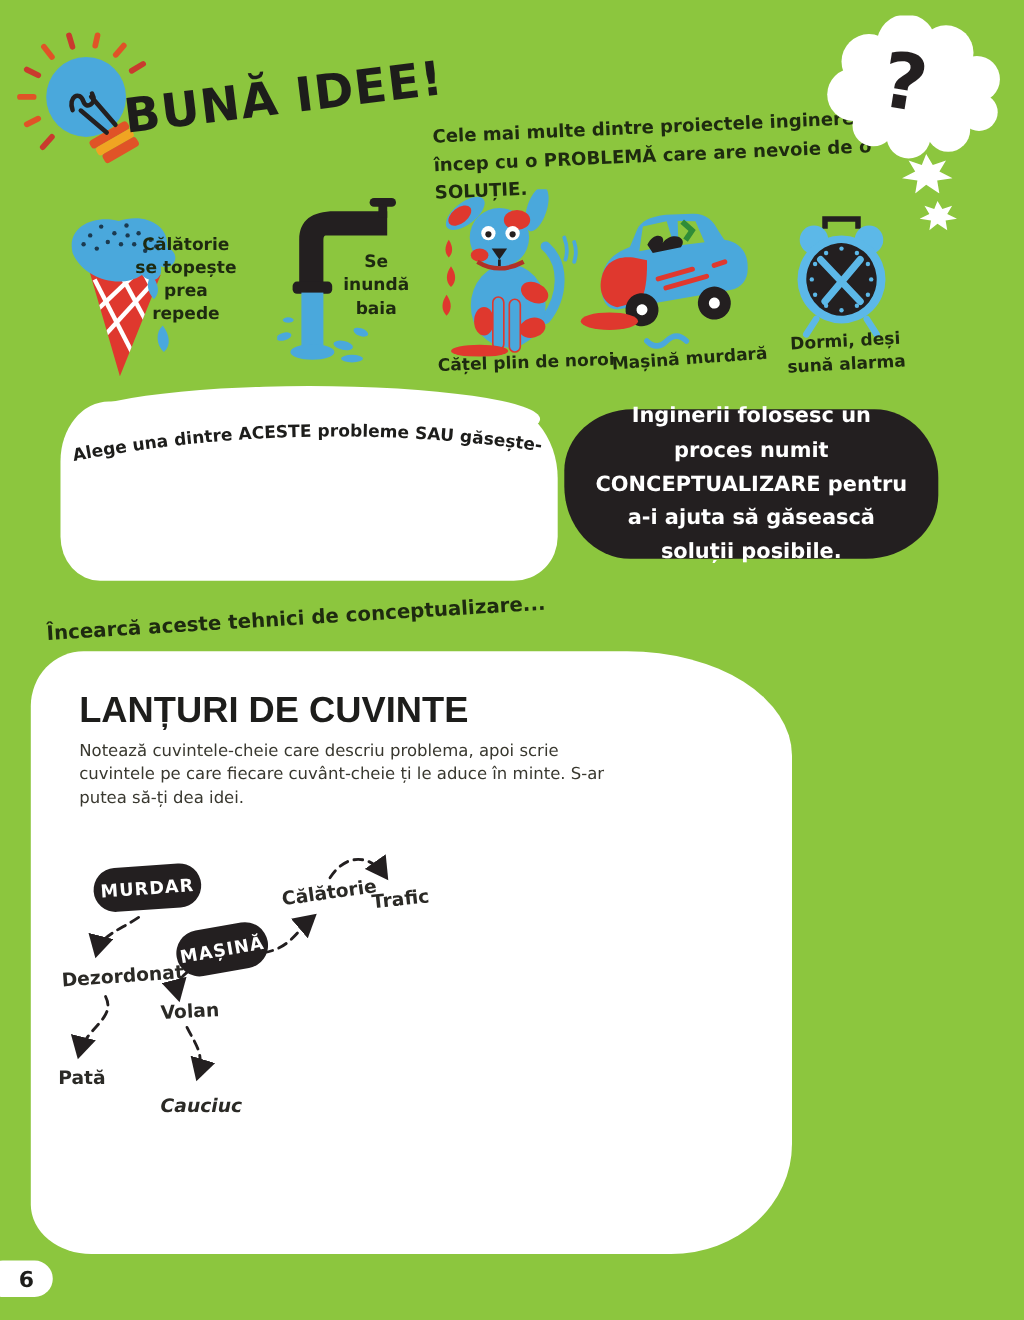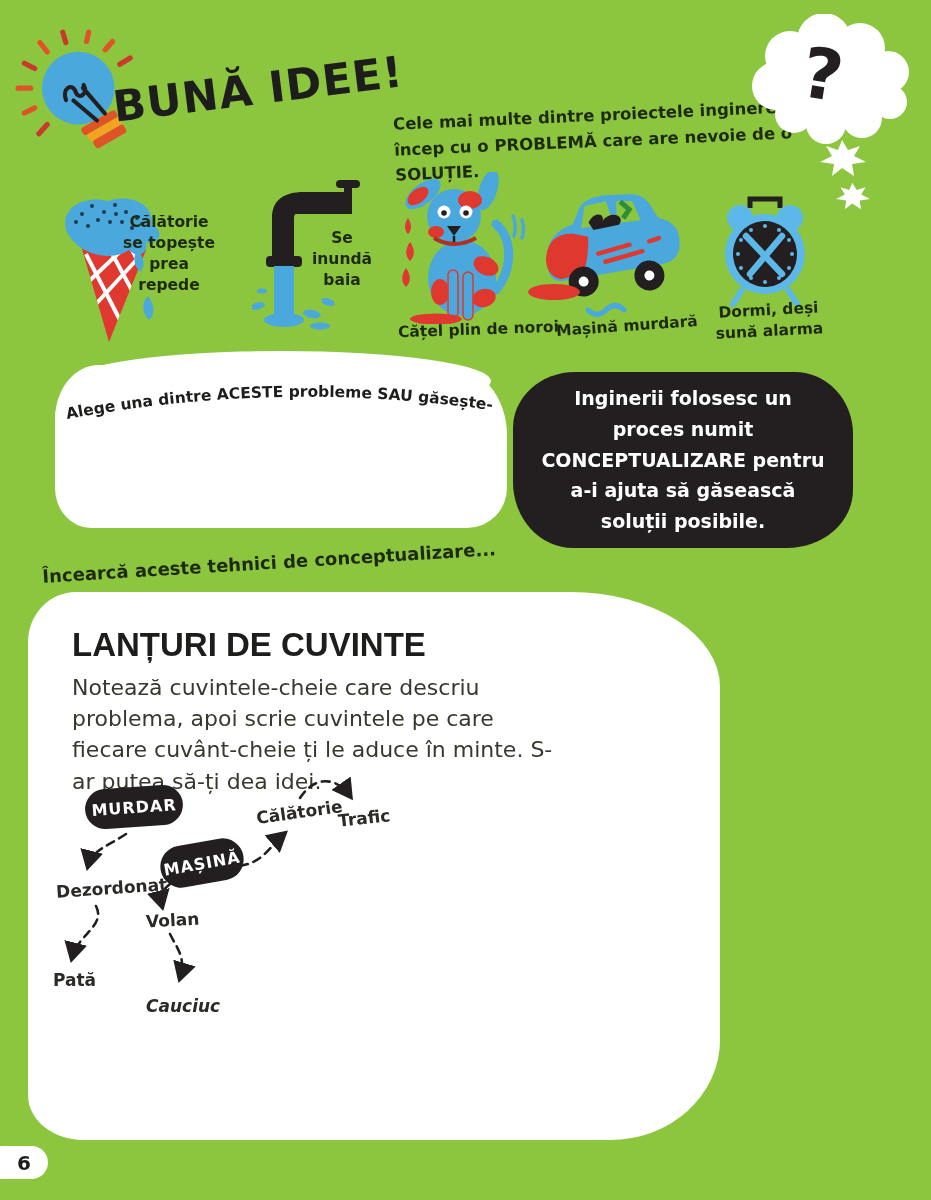--- a/index.html
+++ b/index.html
@@ -38,42 +38,42 @@
   }
   .choose-box::before {
     content:""; position:absolute; left:16px; top:-14px; width:420px; height:60px;
     background:#fff; border-radius:50%;
   }
   .choose-svg { position:absolute; left:0; top:2px; width:452px; height:80px; overflow:visible; }
   .choose-svg text {
     font-family:"DejaVu Sans", sans-serif; font-size:15.5px; font-weight:700; fill:#1d1d1b;
   }
   .callout {
-    left:513px; top:372px; width:340px; height:176px; background:#231f20;
+    left:513px; top:372px; width:340px; height:136px; background:#231f20;
     border-radius:62px 58px 66px 60px / 56px 62px 58px 66px;
     color:#ffffff; font-size:19px; font-weight:700; line-height:1.62;
     text-align:center; display:flex; align-items:center; justify-content:center;
     padding:16px 24px;
   }
   .tech-intro {
     left:42px; top:552px; font-size:18px; font-weight:700; color:#1e2a10;
     transform:rotate(-3.5deg); white-space:nowrap;
   }
 
   
   .big-box {
     left:28px; top:592px; width:692px; height:548px; background:#fff;
     border-radius:48px 150px 110px 55px / 50px 95px 100px 45px;
   }
   .wc-heading {
     left:44px; top:34px; font-family:"Liberation Sans","DejaVu Sans",sans-serif;
     font-size:33px; font-weight:700; color:#1d1d1b; letter-spacing:0;
   }
   .wc-desc {
-    left:44px; top:80px; width:492px; font-size:22px; color:#39382f; line-height:1.42;
+    left:44px; top:80px; width:492px; font-size:15px; color:#39382f; line-height:1.42;
   }
   
   .diagram { left:20px; top:182px; width:385px; height:265px; }
   .pill {
     position:absolute; background:#231f20; color:#fff; font-size:16px; font-weight:700;
     letter-spacing:1px; display:flex; align-items:center; justify-content:center;
     border-radius:24px;
   }
   .chain-word {
     position:absolute; font-size:17px; font-weight:700; color:#2b2a26; white-space:nowrap;

